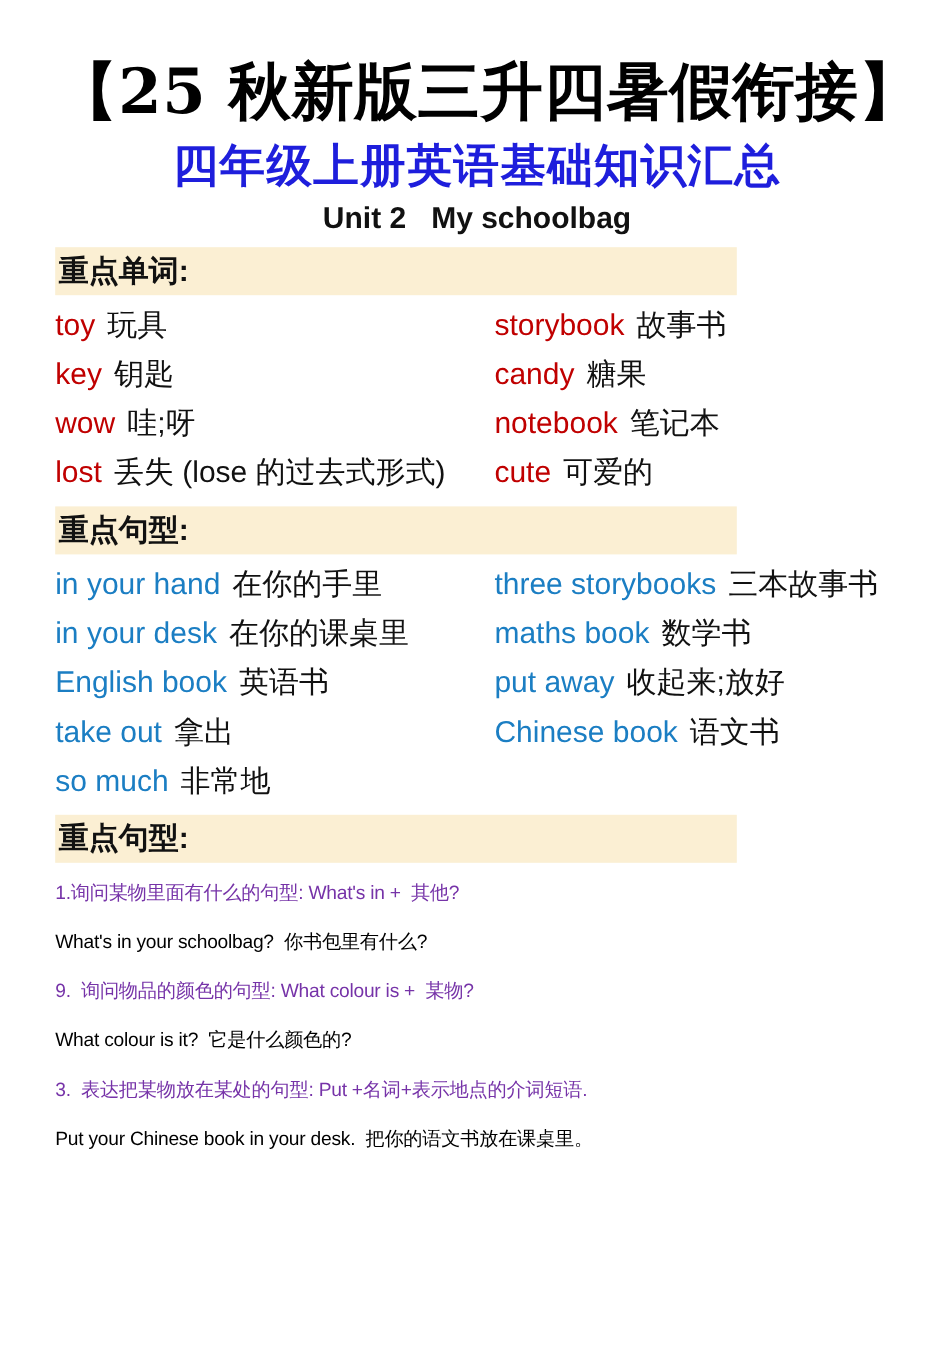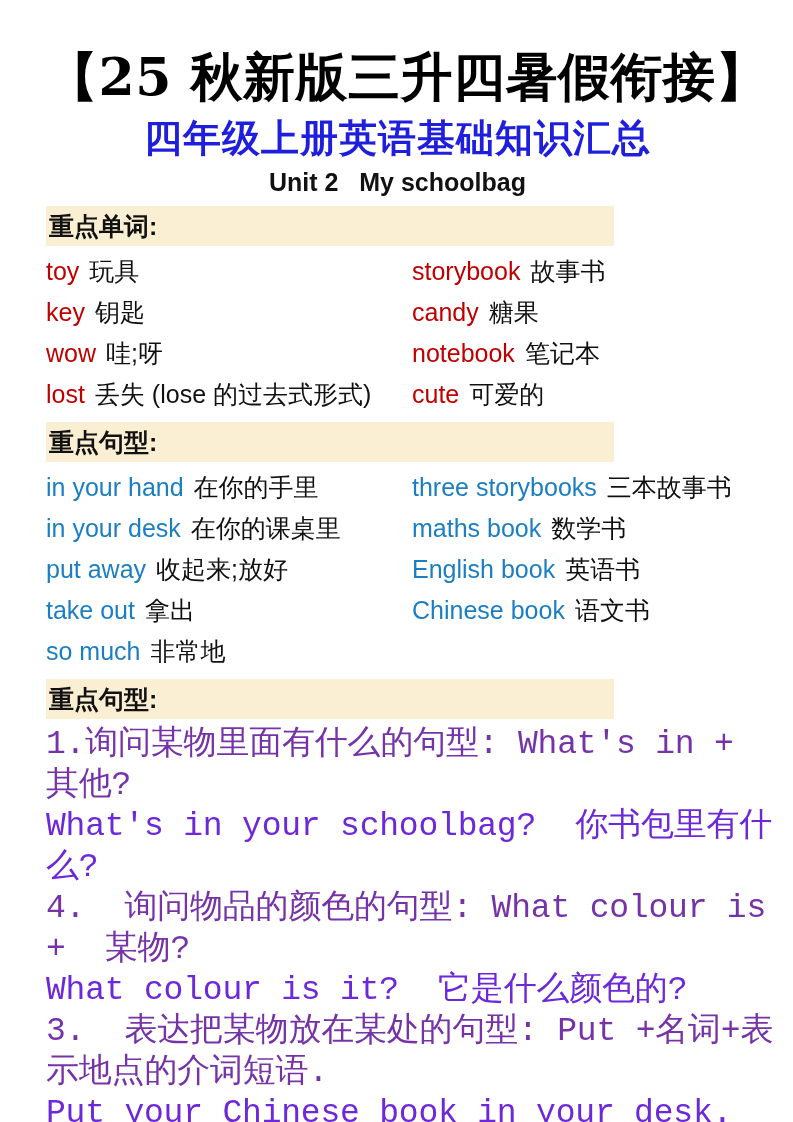--- a/index.html
+++ b/index.html
@@ -77,28 +77,27 @@
     font-size: 25px;
     white-space: nowrap;
   }
   .en { margin-right: 10px; }
   .en.red  { color: #C00000; }
   .en.blue { color: #1B7EC3; }
   .zh { color: #111111; }
   .sentences { margin-top: 5px; }
   .line {
     margin: 0;
-    font-size: 33px;
+    font-size: 16px;
     line-height: 41px;
     letter-spacing: -0.2px;
     white-space: pre-wrap;
-    font-family: Liberation Mono, monospace;
   }
   .line.pattern { color: #7633A8; }
-  .line.example { color: #6d28d9; }
+  .line.example { color: #000000; }
 </style>
 </head>
 <body>
 
 <div class="page">
 
   <h1 class="title">【25 秋新版三升四暑假衔接】</h1>
   <h2 class="subtitle">四年级上册英语基础知识汇总</h2>
   <h3 class="unit-heading">Unit 2   My schoolbag</h3>
 
@@ -117,32 +116,32 @@
   </div>
 
   <div class="section-bar">
     <span>重点句型:</span>
   </div>
   <div class="pair-grid">
     <div class="pair-cell"><span class="en blue">in your hand</span><span class="zh">在你的手里</span></div>
     <div class="pair-cell"><span class="en blue">three storybooks</span><span class="zh">三本故事书</span></div>
     <div class="pair-cell"><span class="en blue">in your desk</span><span class="zh">在你的课桌里</span></div>
     <div class="pair-cell"><span class="en blue">maths book</span><span class="zh">数学书</span></div>
+    <div class="pair-cell"><span class="en blue">English book</span><span class="zh">英语书</span></div>
     <div class="pair-cell"><span class="en blue">put away</span><span class="zh">收起来;放好</span></div>
-    <div class="pair-cell"><span class="en blue">English book</span><span class="zh">英语书</span></div>
     <div class="pair-cell"><span class="en blue">take out</span><span class="zh">拿出</span></div>
     <div class="pair-cell"><span class="en blue">Chinese book</span><span class="zh">语文书</span></div>
     <div class="pair-cell"><span class="en blue">so much</span><span class="zh">非常地</span></div>
   </div>
 
   <div class="section-bar">
     <span>重点句型:</span>
   </div>
   <div class="sentences">
     <p class="line pattern">1.询问某物里面有什么的句型: What's in +  其他?</p>
     <p class="line example">What's in your schoolbag?  你书包里有什么?</p>
-    <p class="line pattern">4.  询问物品的颜色的句型: What colour is +  某物?</p>
+    <p class="line pattern">9.  询问物品的颜色的句型: What colour is +  某物?</p>
     <p class="line example">What colour is it?  它是什么颜色的?</p>
     <p class="line pattern">3.  表达把某物放在某处的句型: Put +名词+表示地点的介词短语.</p>
     <p class="line example">Put your Chinese book in your desk.  把你的语文书放在课桌里。</p>
   </div>
 
 </div>
 
 </body></html>

